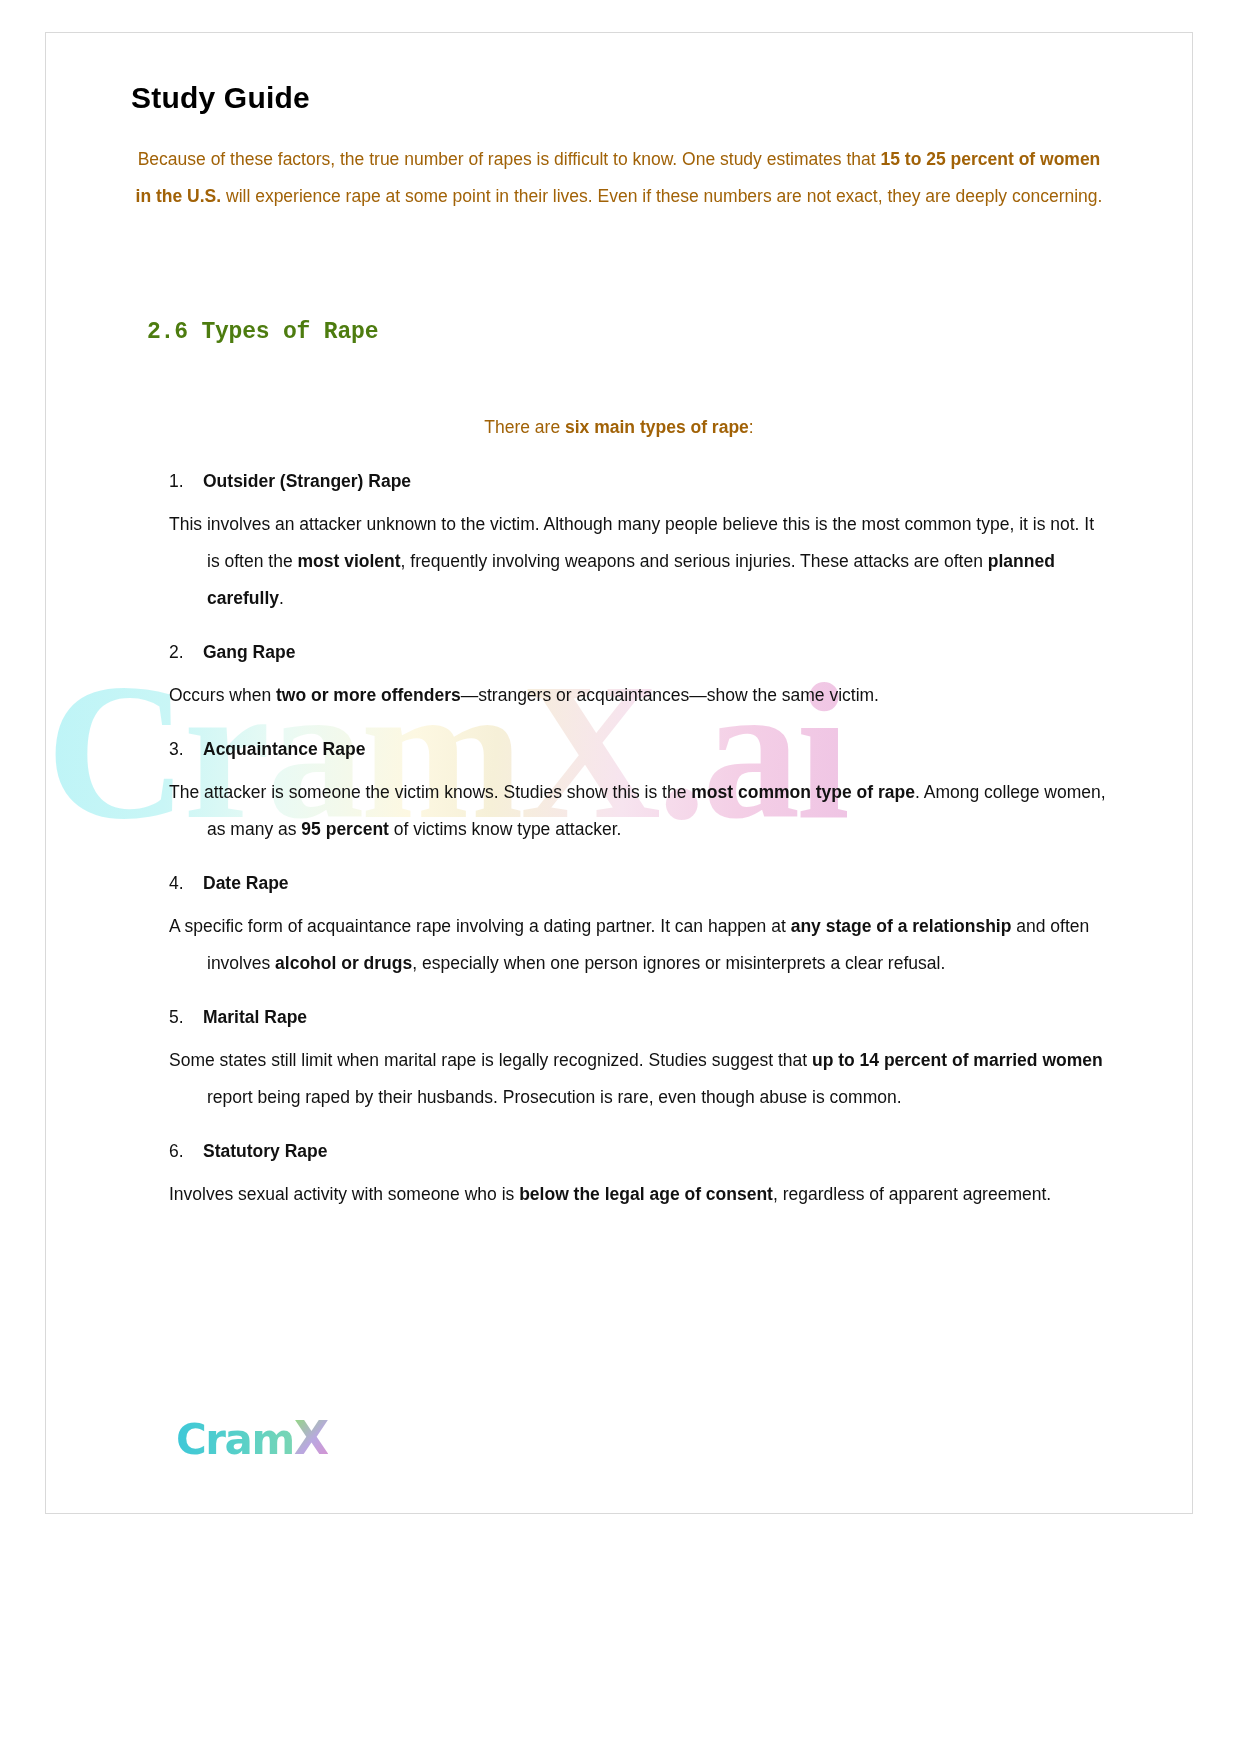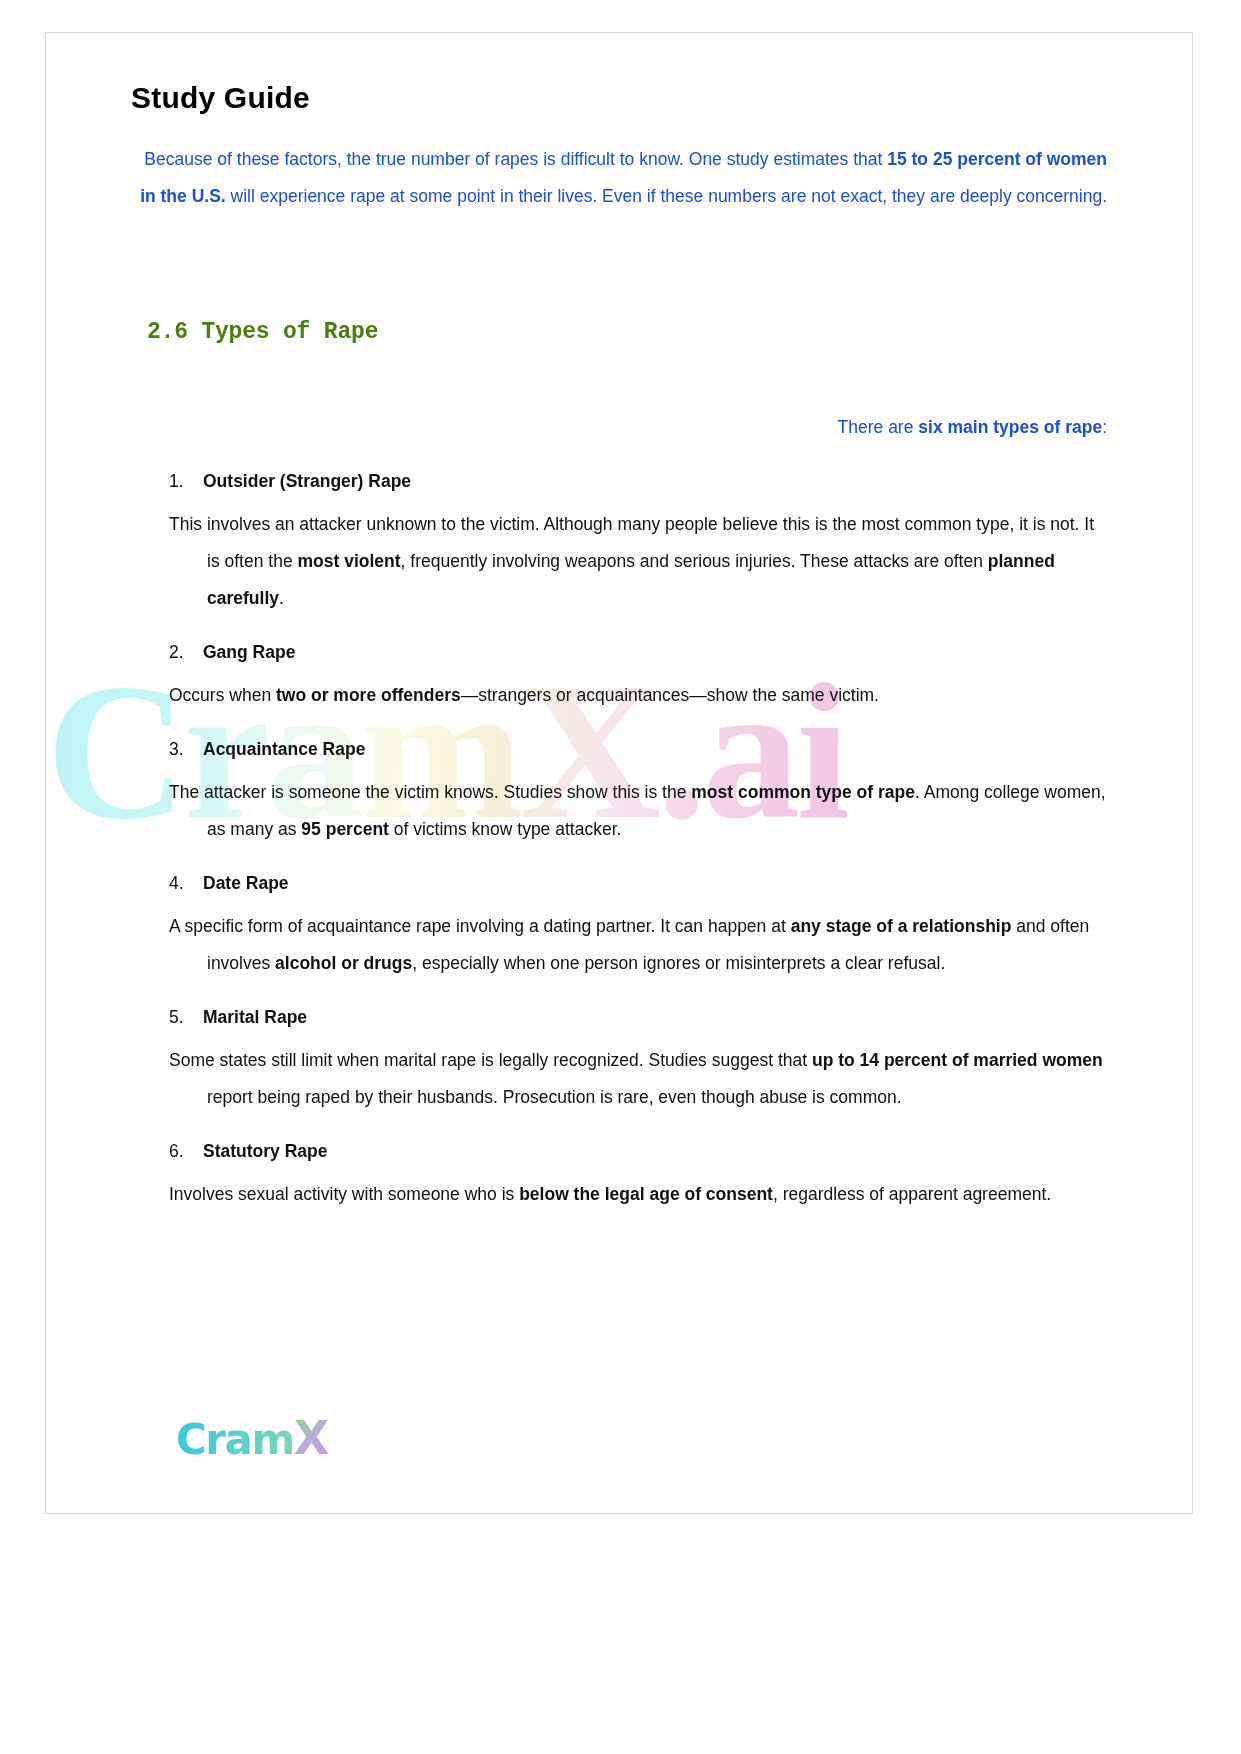--- a/index.html
+++ b/index.html
@@ -67,23 +67,23 @@
     font-weight: 700;
     color: #000000;
     padding-top: 48px;
     margin: 0 0 26px 0;
     letter-spacing: 0.2px;
   }
   
   p.body-text {
     font-size: 17.5px;
     line-height: 37px;
-    color: #1d4ed8;
+    color: #a16207;
     margin: 0 0 4px 0;
-    text-align: right;
+    text-align: center;
   }
   .sec-heading {
     font-family: Liberation Mono, monospace;
     font-size: 23px;
     font-weight: 700;
     color: #4d7c0f;
     margin: 16px;
     padding: 0;
     letter-spacing: -0.2px;
   }

